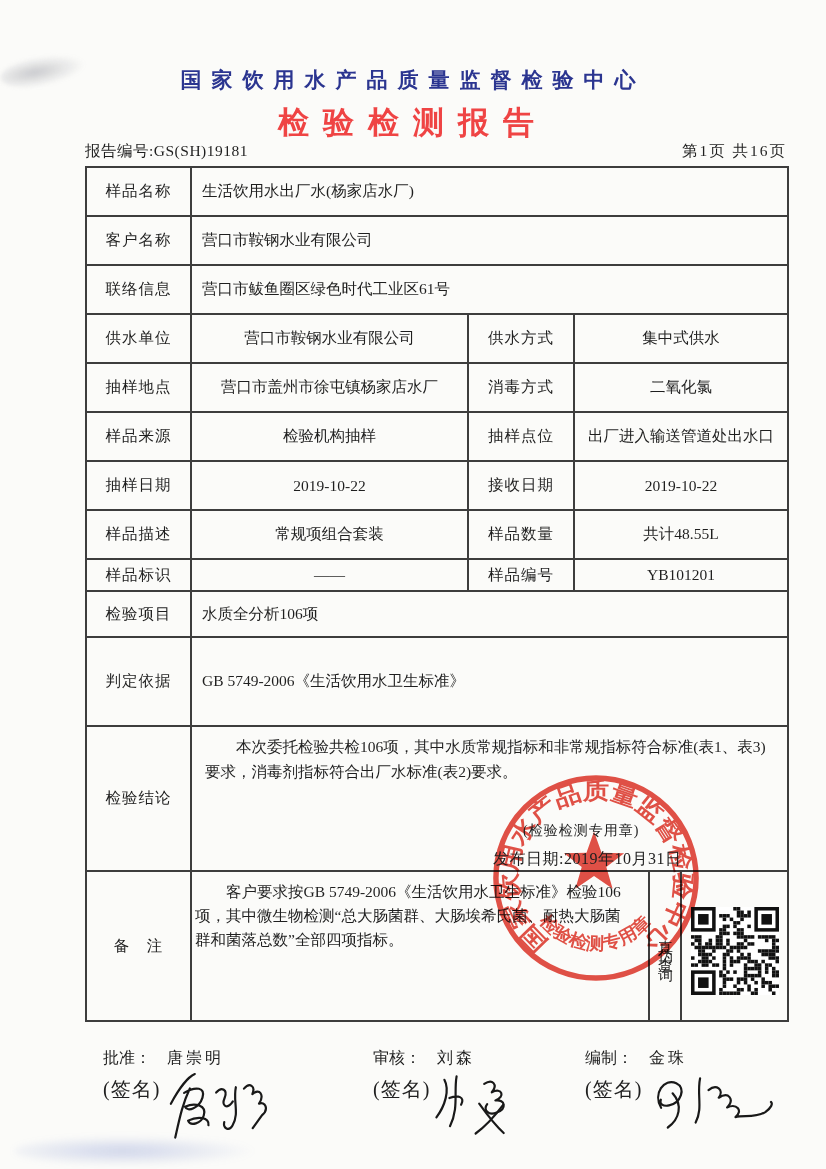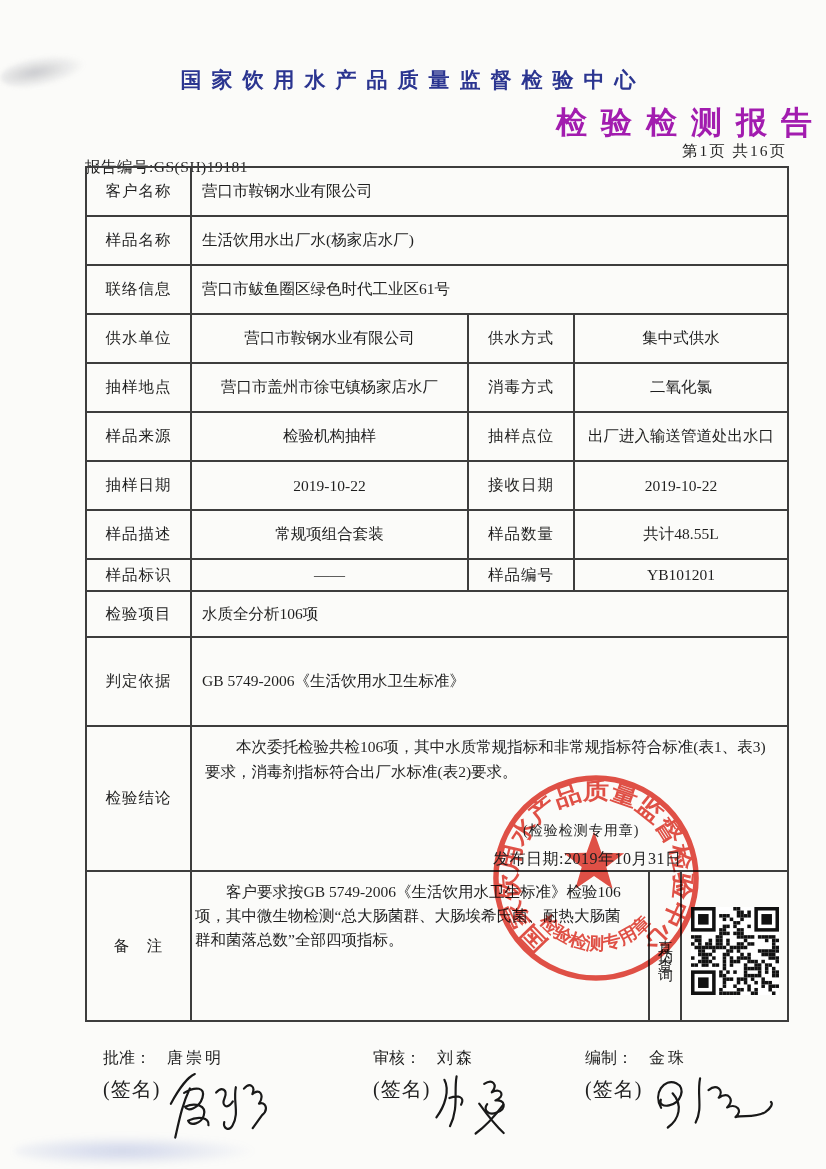--- a/index.html
+++ b/index.html
@@ -10,25 +10,25 @@
     color:#1f1f1f;
   }
   
   .org-title{
     position:absolute;top:66px;left:0;width:100%;
     text-align:center;font-size:21px;font-weight:600;
     letter-spacing:10px;color:#2b3590;white-space:nowrap;
   }
   .report-title{
     position:absolute;top:102px;left:0;width:100%;
-    text-align:right;font-size:31px;font-weight:700;
-    letter-spacing:14px;color:#a21caf;white-space:nowrap;
+    text-align:center;font-size:31px;font-weight:700;
+    letter-spacing:14px;color:#ef4444;white-space:nowrap;
   }
   .meta-line{position:absolute;top:141px;left:85px;width:702px;height:22px;font-size:15.5px;}
-  .report-no{position:absolute;left:0;top:16px;letter-spacing:.5px;text-align:right;}
+  .report-no{position:absolute;left:0;top:0;letter-spacing:.5px;text-align:right;}
   .page-info{position:absolute;right:0;top:0;letter-spacing:2px;}
 
   
   table.report{
     position:absolute;left:85px;top:166px;
     border-collapse:collapse;table-layout:fixed;width:702px;
   }
   table.report td{
     border:2px solid #3d3d3d;font-size:15.5px;
     vertical-align:middle;overflow:hidden;
@@ -94,26 +94,26 @@
   <colgroup>
     <col style="width:105px">
       <col style="width:277px">
       <col style="width:106px">
     <col style="width:75px">
       <col style="width:32px">
       <col style="width:107px">
   </colgroup>
   <tbody>
       <tr class="h49">
+    <td class="lbl">样品名称</td>
+    <td class="val-l" colspan="5">生活饮用水出厂水(杨家店水厂)</td>
+  </tr>
+  <tr class="h49">
     <td class="lbl">客户名称</td>
     <td class="val-l" colspan="5">营口市鞍钢水业有限公司</td>
-  </tr>
-  <tr class="h49">
-    <td class="lbl">样品名称</td>
-    <td class="val-l" colspan="5">生活饮用水出厂水(杨家店水厂)</td>
   </tr>
   <tr class="h49">
     <td class="lbl">联络信息</td>
     <td class="val-l" colspan="5">营口市鲅鱼圈区绿色时代工业区61号</td>
   </tr>
   <tr class="h49">
     <td class="lbl">供水单位</td>
     <td class="val-c">营口市鞍钢水业有限公司</td>
     <td class="lbl">供水方式</td>
     <td class="val-c" colspan="3">集中式供水</td>

